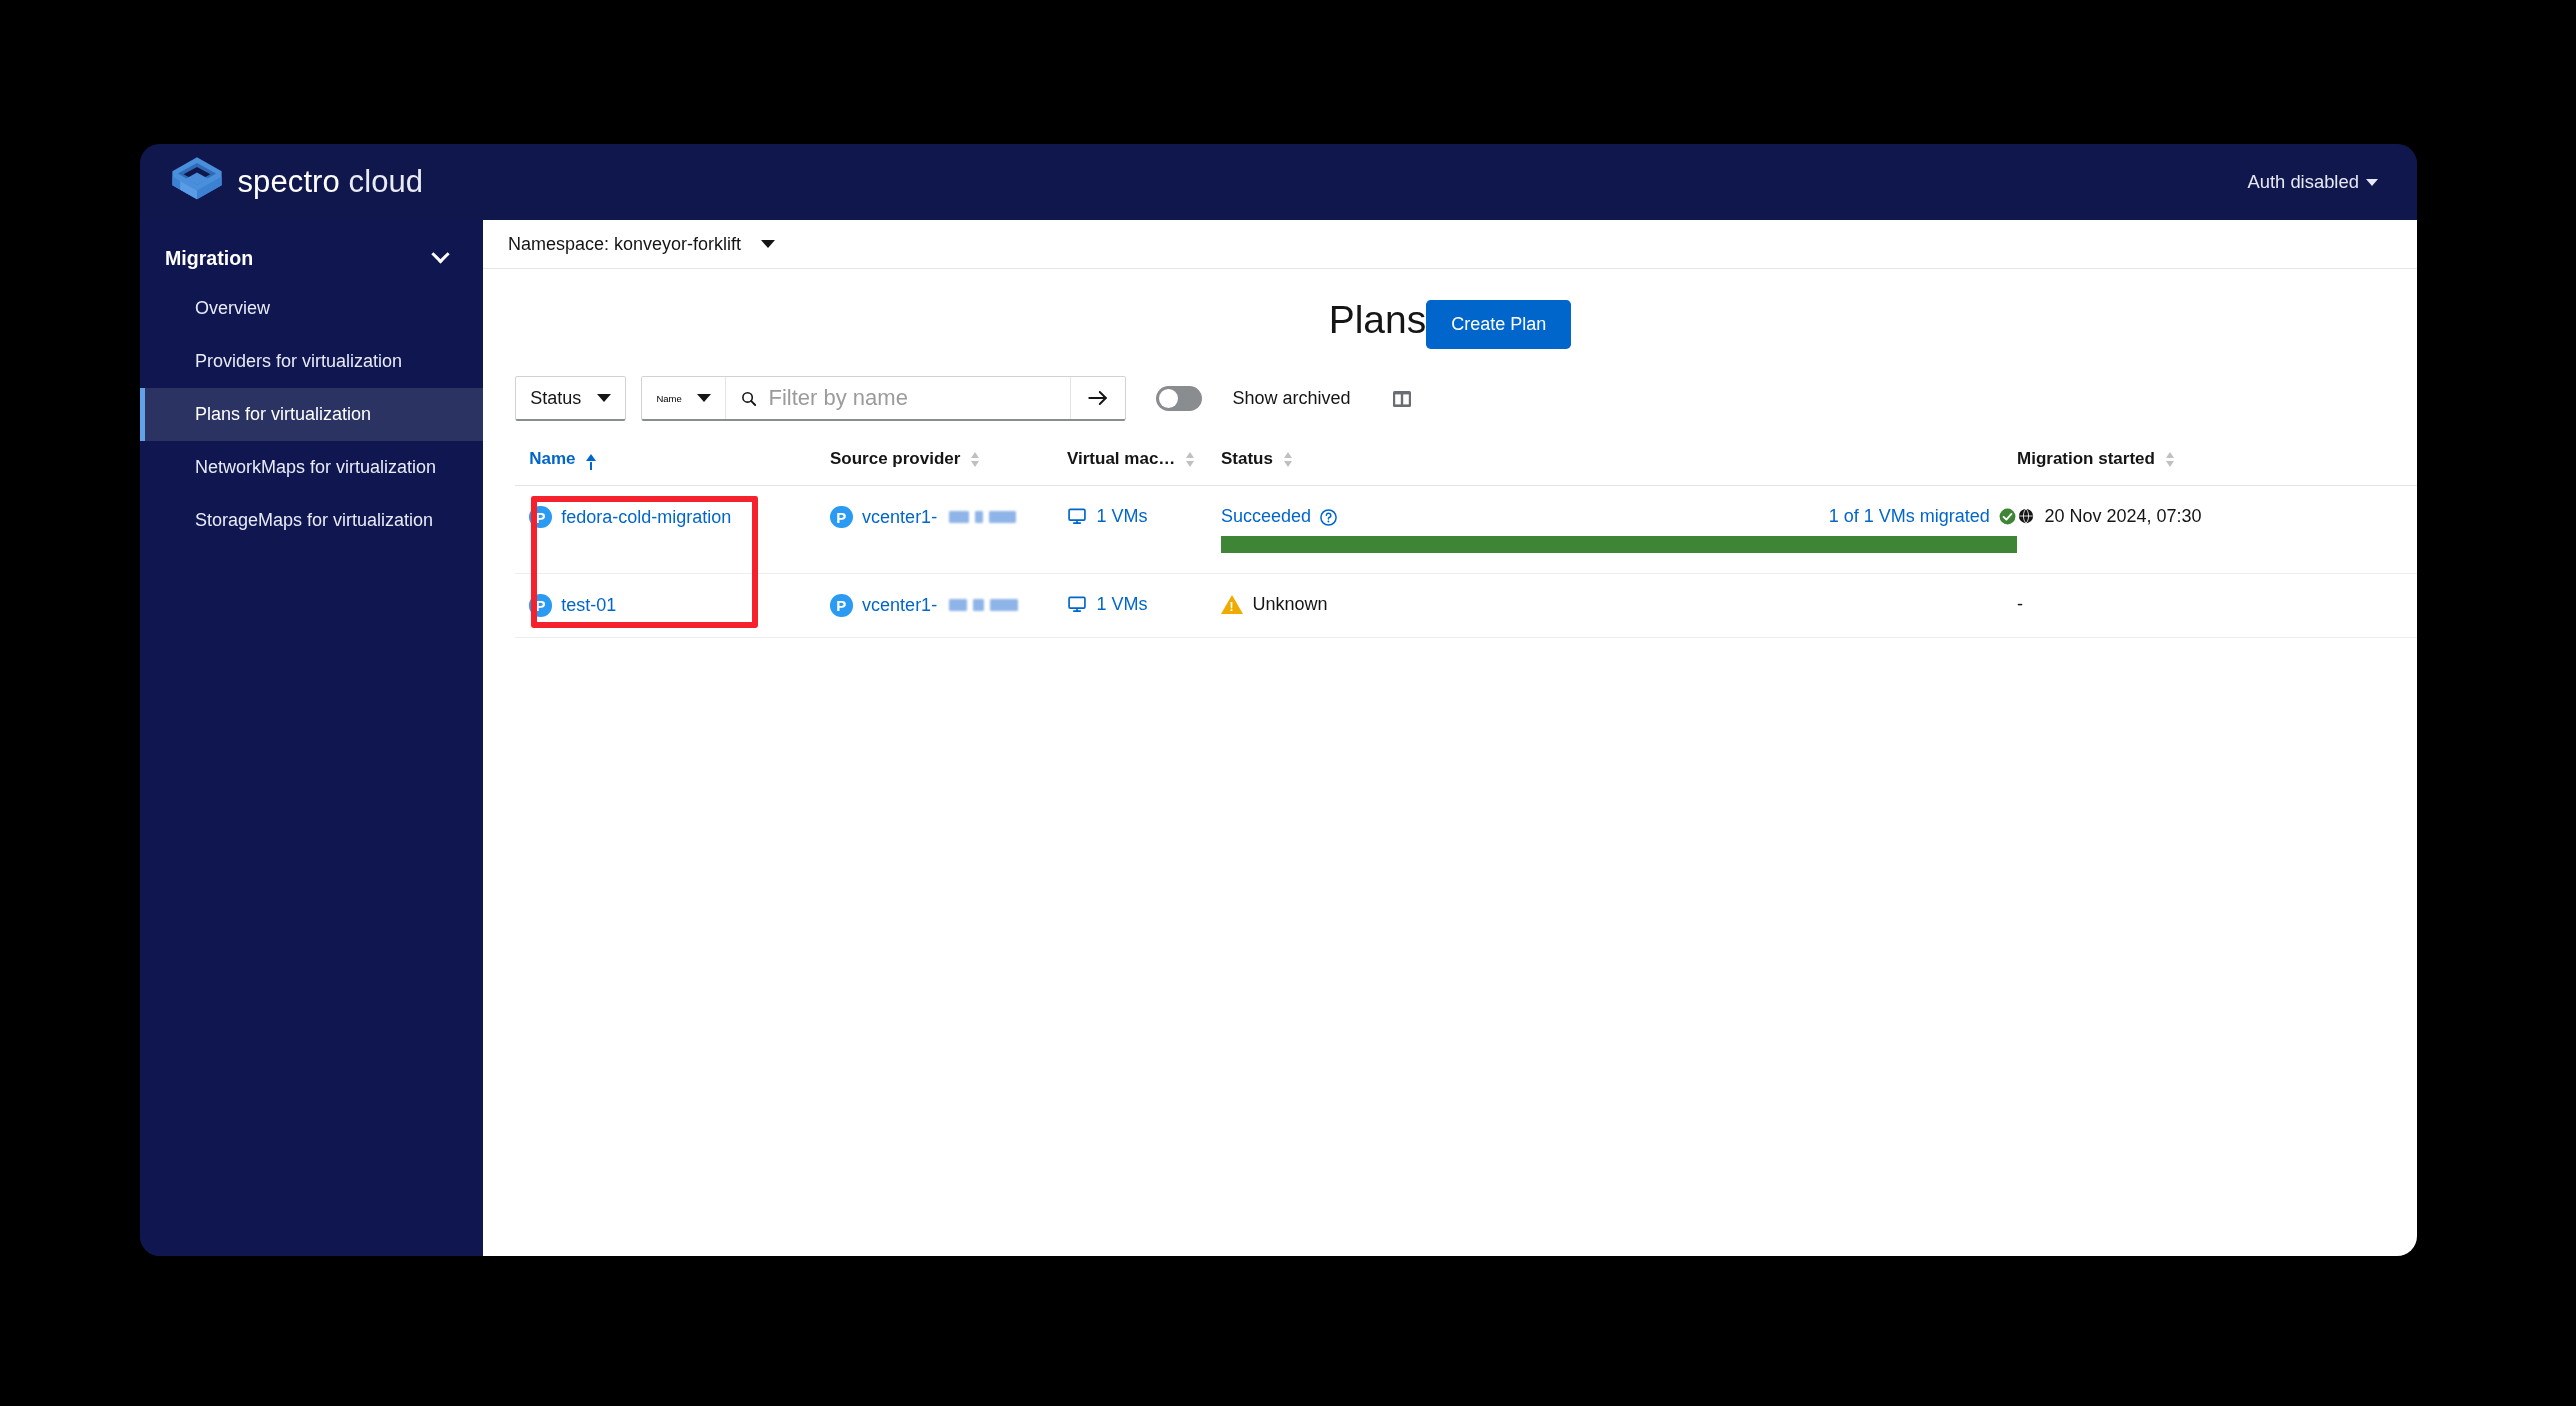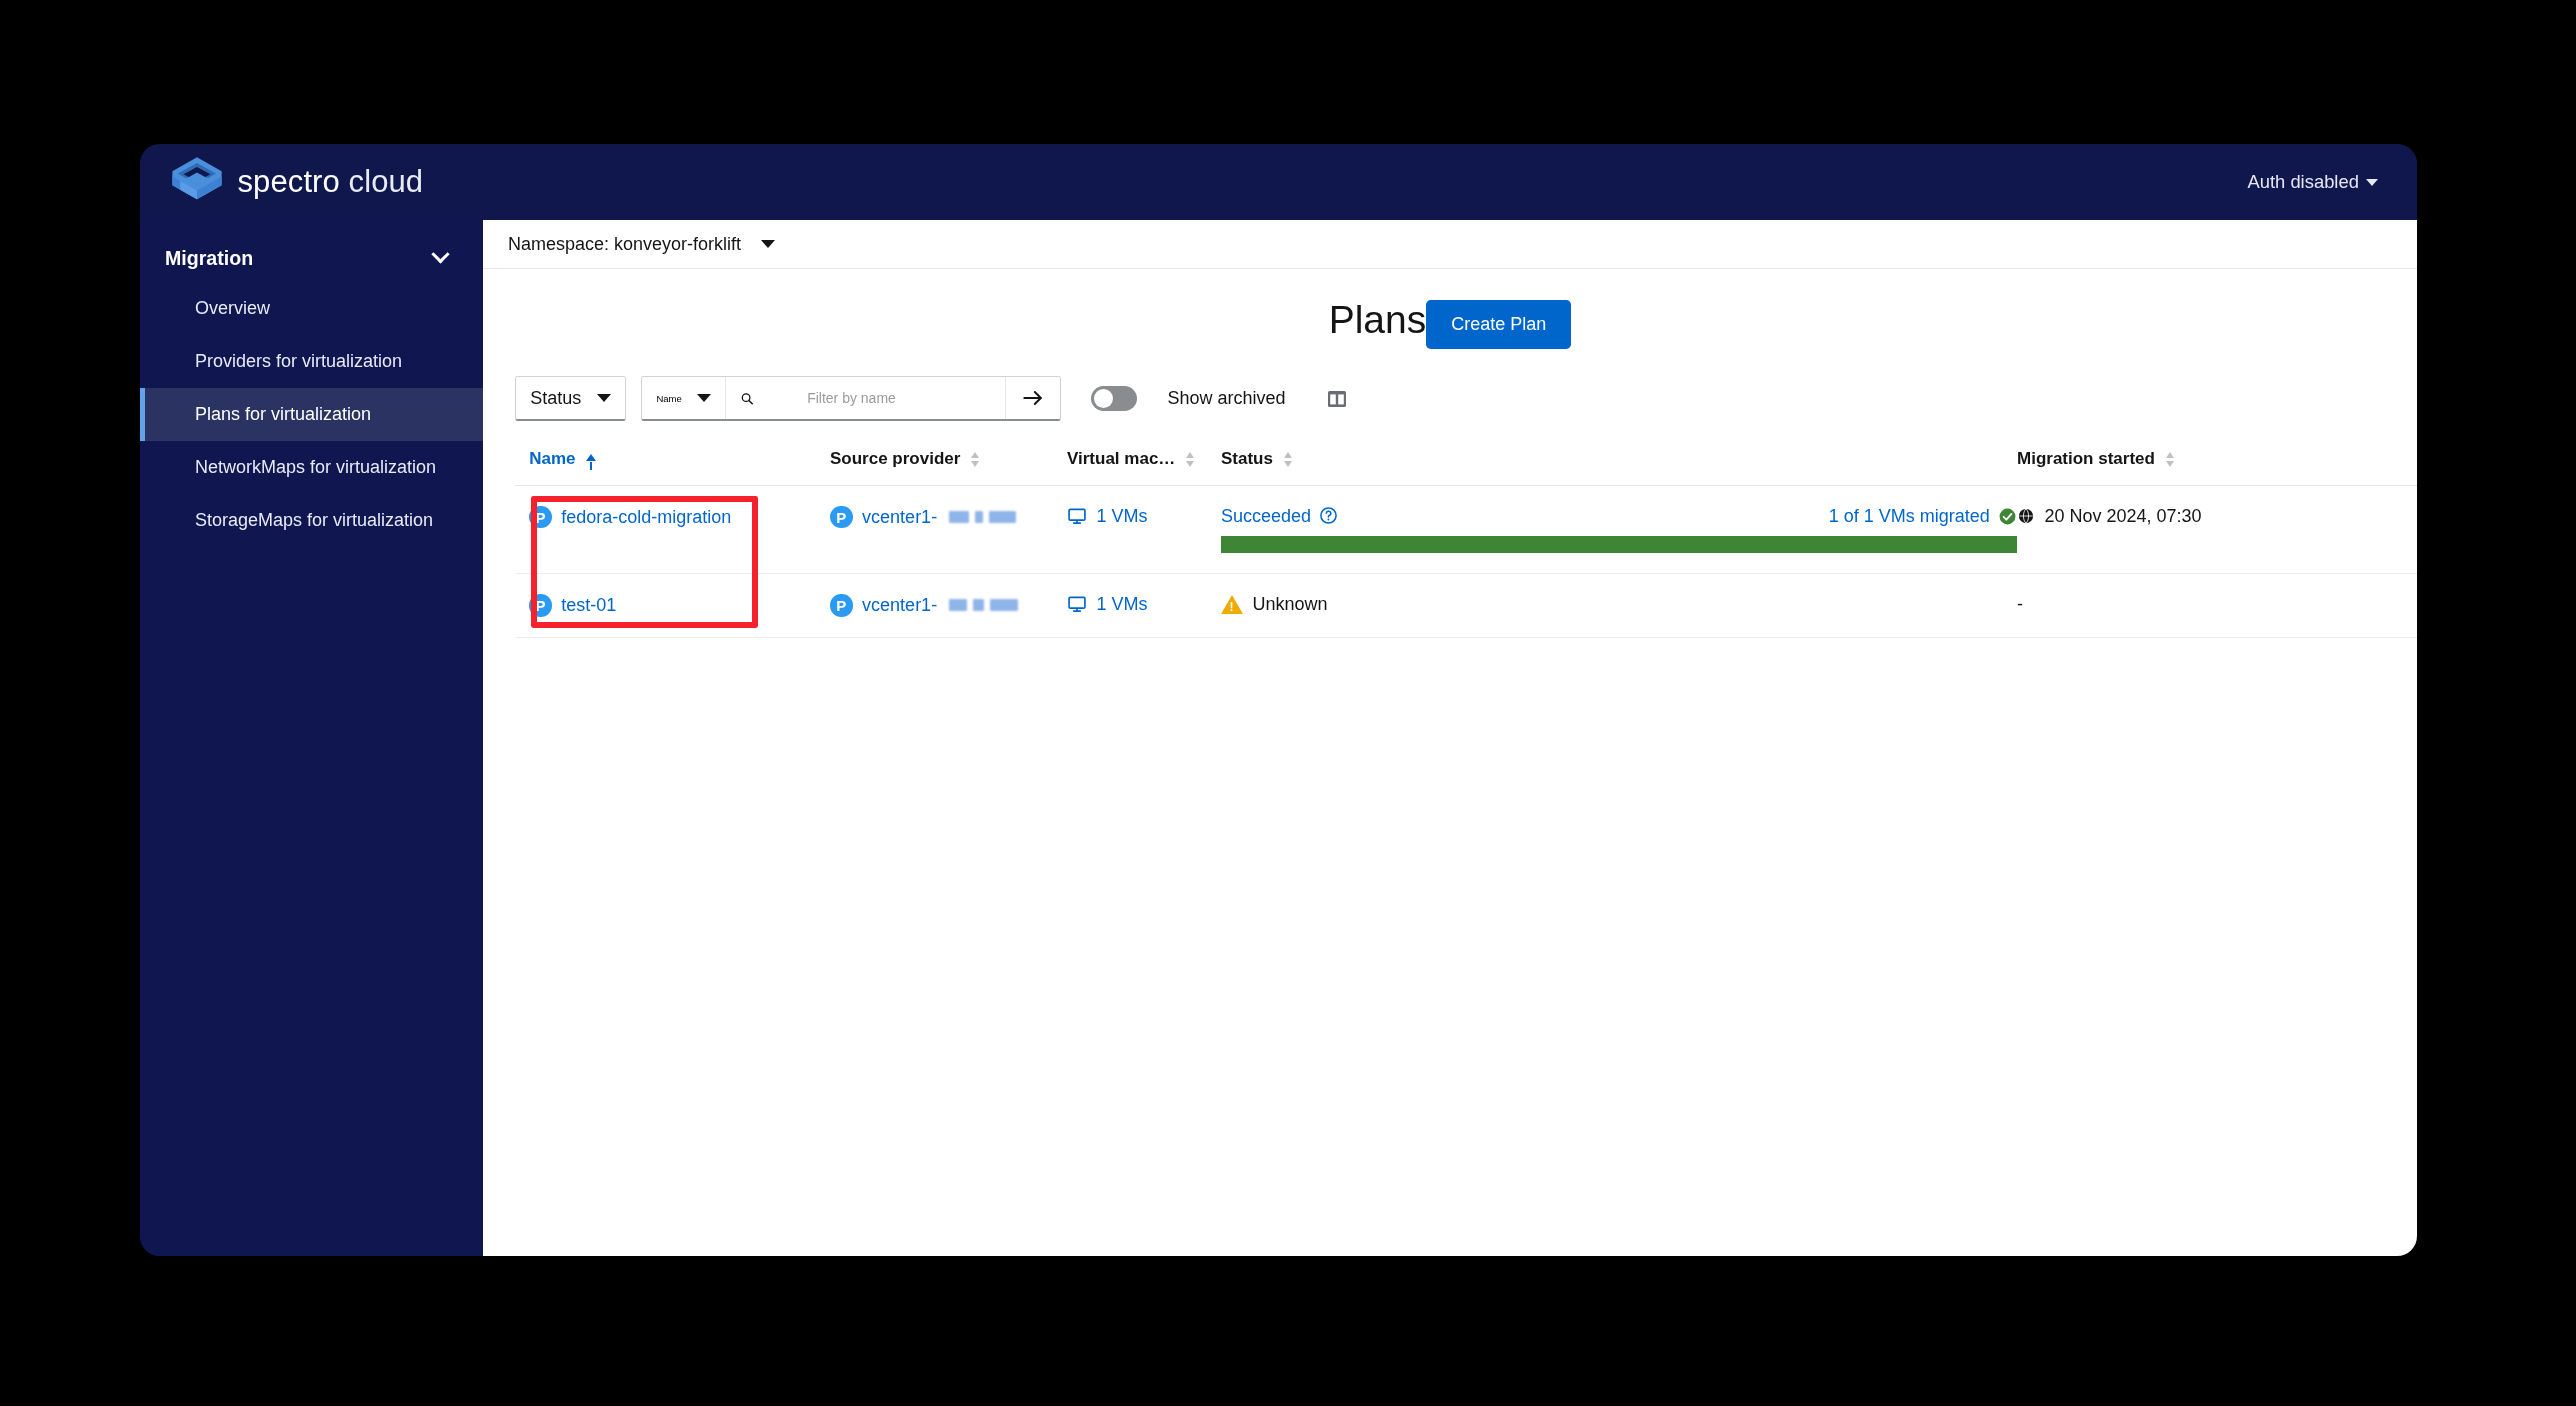--- a/index.html
+++ b/index.html
@@ -142,24 +142,23 @@
   }
   .fg-select {
     display: flex; align-items: center; gap: 15.4px;
     padding: 0 14.2px; border-right: 1.2px solid #e4e4e4; cursor: pointer;
   }
   .fg-input {
     display: flex; align-items: center; gap: 10.7px;
     padding: 0 12px 0 14.2px; flex: 1 1 auto; min-width: 237px;
   }
   .fg-input input {
-    border: none; outline: none; font-size: 14px; color: #151515;
+    border: none; outline: none; font-size: 22px; color: #151515;
     width: 100%; background: transparent;
     font-family: "Liberation Sans", sans-serif;
-    margin-left: 42px;
   }
   .fg-input input::placeholder { color: #9b9b9b; }
   .fg-go {
     width: 55px; border-left: 1.2px solid #e4e4e4;
     display: flex; align-items: center; justify-content: center; cursor: pointer;
   }
   .switch {
     width: 46px; height: 25px; border-radius: 12.5px;
     background: #8a8d90; position: relative; cursor: pointer;
     margin-left: 14.2px; flex: 0 0 auto;
@@ -219,21 +218,21 @@
     display: flex; align-items: center; justify-content: center;
     font-size: 15px; font-weight: 700; line-height: 1;
   }
   .redact {
     display: inline-flex; align-items: center; gap: 6px;
     margin-left: 2.4px; filter: blur(1.3px);
   }
   .redact b { display: inline-block; height: 12px; background: #8fb4e8; border-radius: 1.2px; }
 
   .status-head { display: flex; align-items: center; justify-content: space-between; gap: 12px; }
-  .status-left { display: flex; align-items: flex-start; gap: 8.3px; }
+  .status-left { display: flex; align-items: flex-end; gap: 8.3px; }
   .status-right { display: flex; align-items: center; gap: 8.3px; color: #0066cc; white-space: nowrap; }
   .progress-track { margin-top: 9.5px; height: 16.6px; background: #f0f0f0; width: 100%; }
   .progress-fill { height: 100%; background: #3e8635; }
   .warn-tri {
     width: 0; height: 0; position: relative;
     border-left: 11.3px solid transparent; border-right: 11.3px solid transparent;
     border-bottom: 19.6px solid #f0ab00; flex: 0 0 auto;
   }
   .warn-tri::after {
     content: "!"; position: absolute; left: -2.4px; top: 6px;

